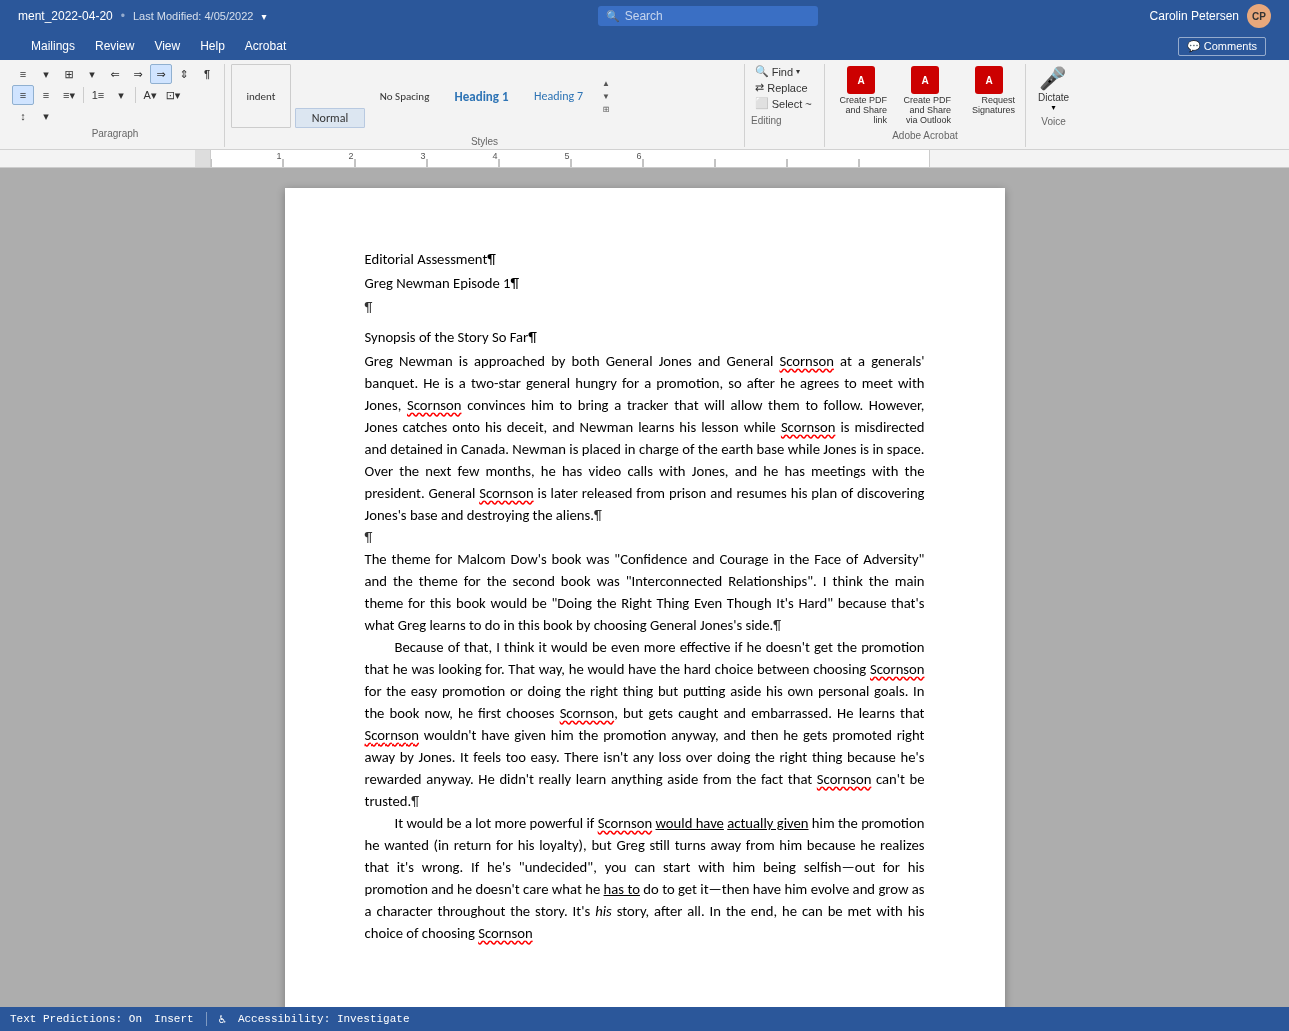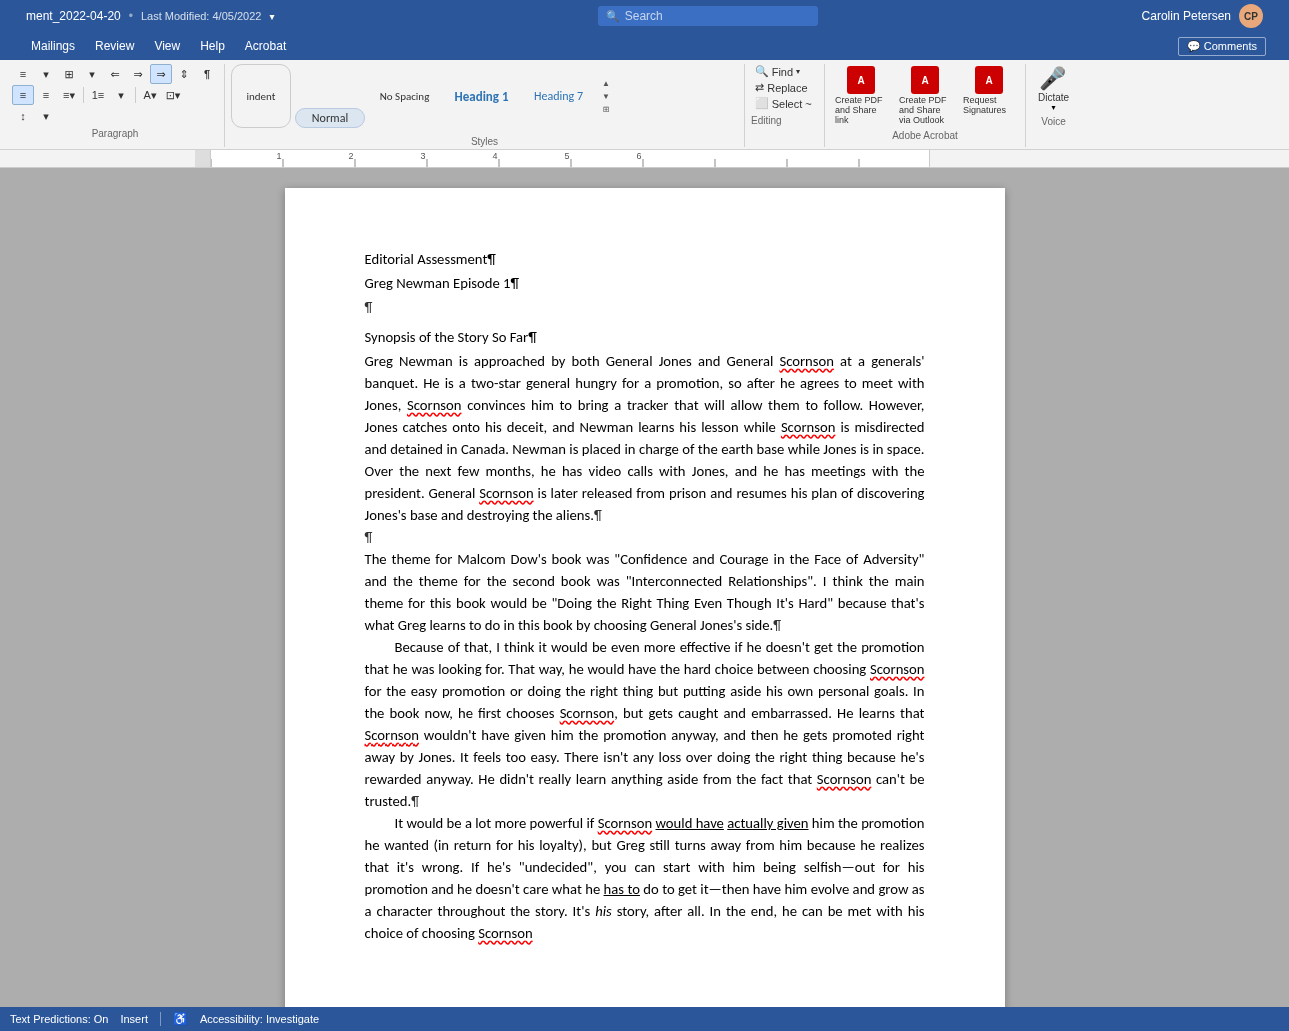--- a/index.html
+++ b/index.html
@@ -5,21 +5,21 @@
     * { box-sizing: border-box; margin: 0; padding: 0; }
     body { font-family: 'Segoe UI', Arial, sans-serif; background: #f0f0f0; overflow: hidden; width: 1289px; height: 1031px; }
 
     
     .title-bar {
       height: 32px;
       background: #2b579a;
       display: flex;
       align-items: center;
       justify-content: space-between;
-      padding: 0 26px;
+      padding: 0 18px;
       color: white;
       font-size: 12px;
       gap: 44px;
     }
     .title-bar-left { display: flex; align-items: center; gap: 8px; }
     .title-bar-right { display: flex; align-items: center; gap: 8px; }
 
     
     .search-bar {
       background: #3a6fc4;
@@ -111,21 +111,21 @@
     .styles-row {
       display: flex;
       align-items: stretch;
       gap: 2px;
     }
     .style-btn {
       border: 1px solid transparent;
       background: transparent;
       cursor: pointer;
       padding: 2px 4px;
-      border-radius: 11px;
+      border-radius: 1px;
       font-size: 12px;
       white-space: nowrap;
     }
     .style-btn.active { background: #dce6f1; border-color: #b8c9e0; }
     .style-normal { font-family: Calibri, sans-serif; color: #333; }
     .style-nospacing { font-family: Calibri, sans-serif; color: #333; }
     .style-heading1 { font-family: Calibri, sans-serif; color: #2e74b5; font-weight: 600; font-size: 13px; }
     .style-heading2 { font-family: Calibri, sans-serif; color: #2e74b5; font-size: 12px; }
 
     .styles-scroll-btn {
@@ -214,21 +214,21 @@
       align-items: center;
       justify-content: center;
       color: white;
       font-size: 10px;
       font-weight: bold;
       margin-bottom: 2px;
     }
     .acrobat-btn-label {
       font-size: 9px;
       color: #333;
-      text-align: left;
+      text-align: right;
       white-space: normal;
       line-height: 1.1;
     }
 
     
     .voice-group {
       display: flex;
       flex-direction: column;
       align-items: center;
       padding: 0 6px;
@@ -337,20 +337,21 @@
       display: flex;
       align-items: center;
       padding: 4px 10px;
       gap: 12px;
       color: white;
       font-size: 11px;
       position: fixed;
       bottom: 0;
       left: 0;
       right: 0;
+      font-family: Liberation Mono, monospace;
     }
     .status-item { cursor: pointer; }
 
     
     .para-group {
       display: flex;
       flex-direction: column;
       padding: 0 6px;
       border-right: 1px solid #d1d1d1;
     }

